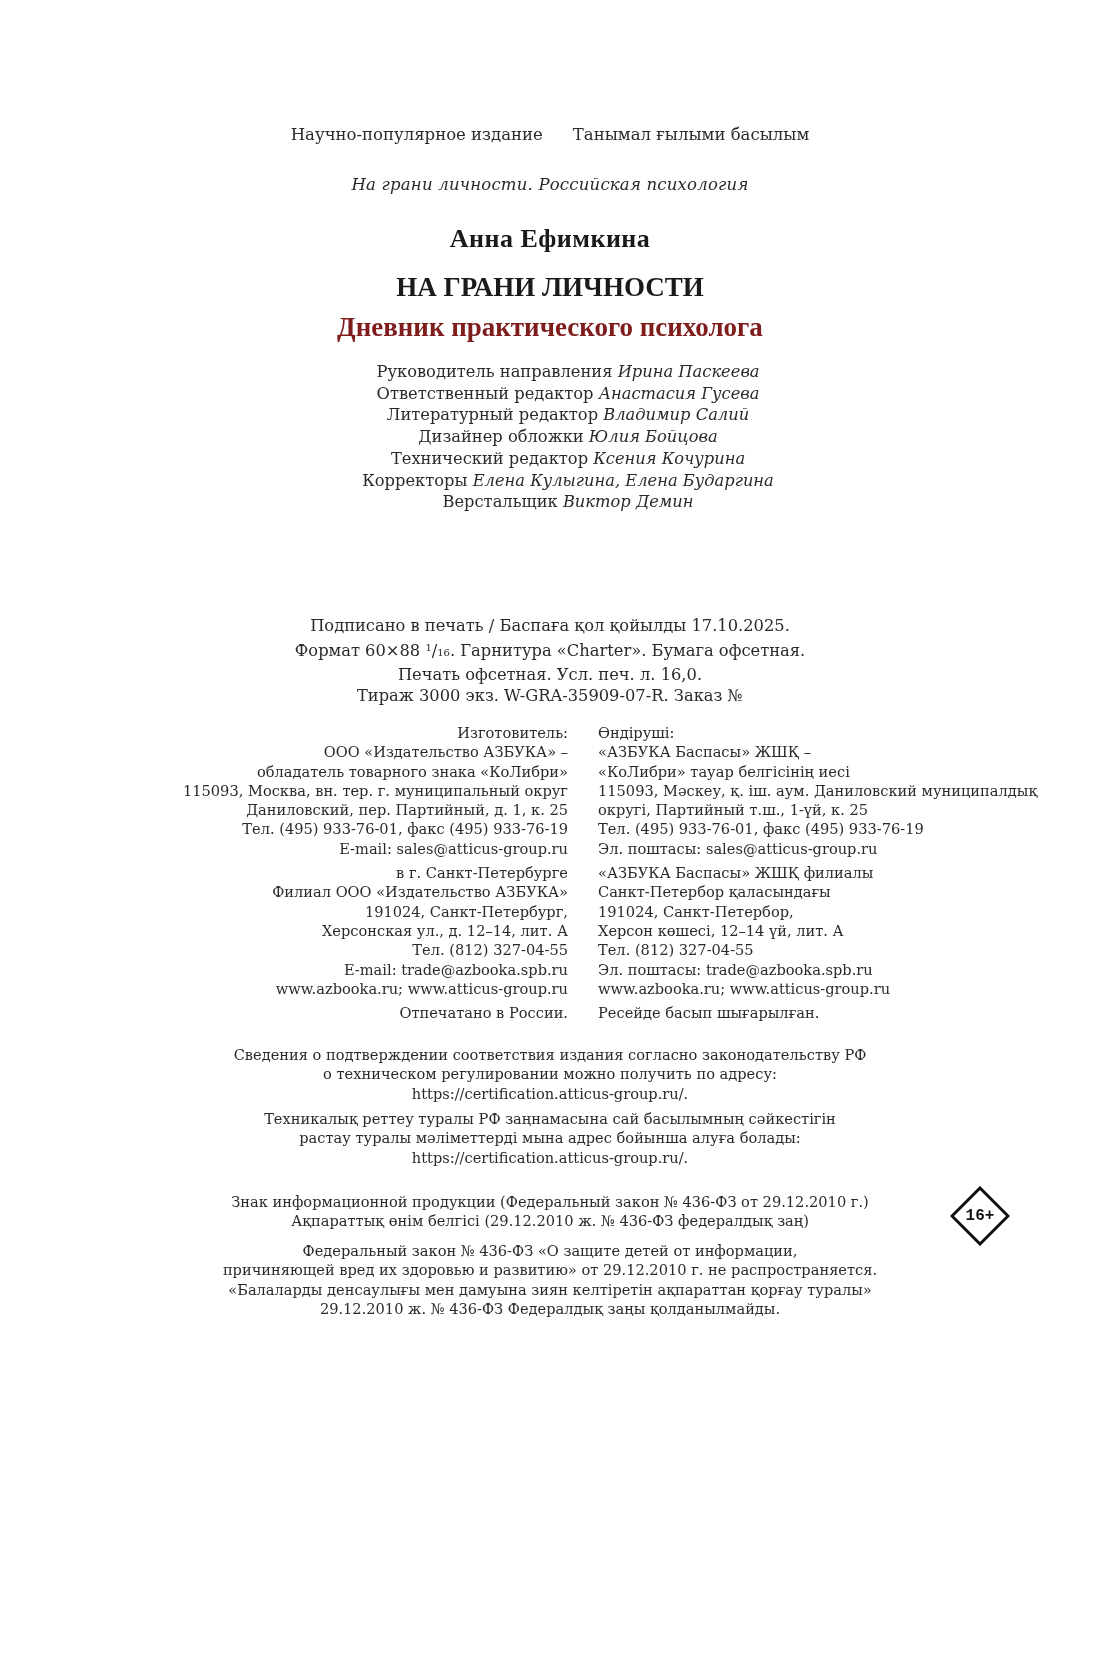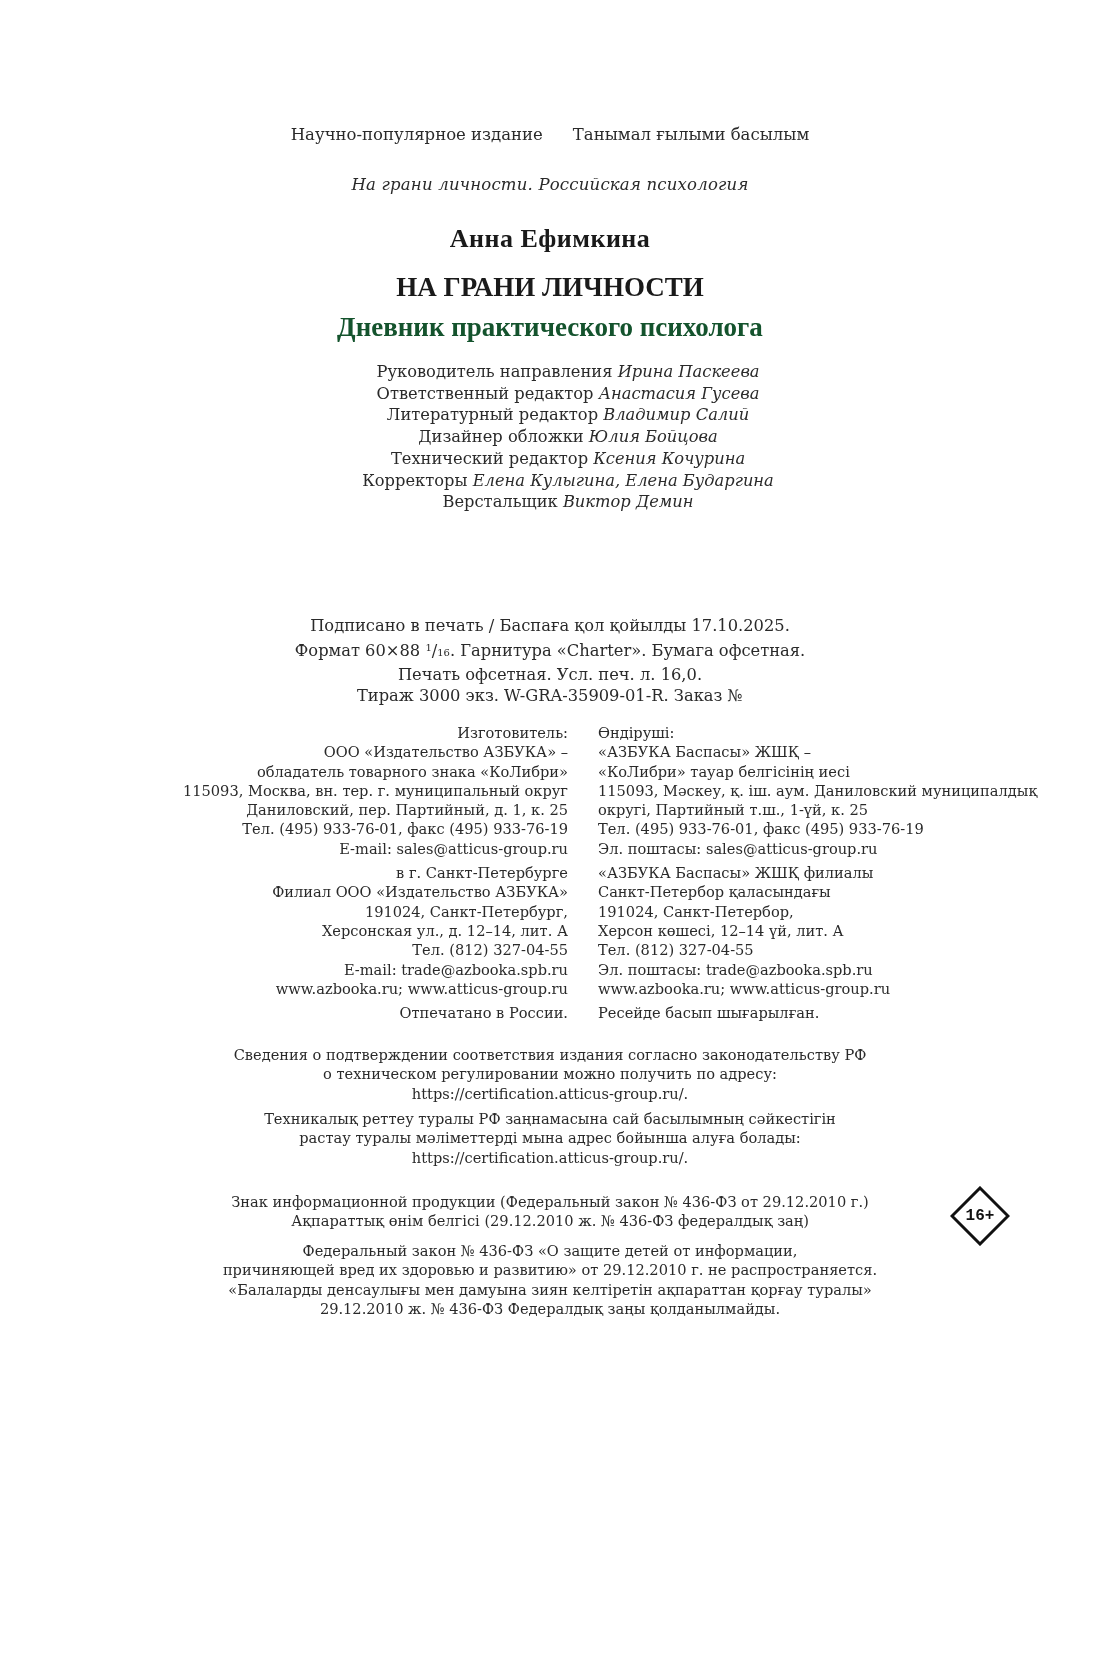--- a/index.html
+++ b/index.html
@@ -8,21 +8,21 @@
     font-family: "DejaVu Serif", "Liberation Serif", serif;
     color: #1e1e1e;
   }
   .abs { position: absolute; left: 0; width: 1100px; text-align: center; }
   .top-line { top: 125px; font-size: 16.5px; color: #2a2a2a; }
   .top-line span { display: inline-block; }
   .top-line .gap { width: 30px; }
   .series { top: 175px; font-size: 16.5px; font-style: italic; color: #2a2a2a; letter-spacing: 0.2px; }
   .author { top: 224px; font-size: 26px; font-weight: bold; font-family: "Liberation Serif", "DejaVu Serif", serif; color: #1a1a1a; letter-spacing: 0.5px; }
   .title { top: 272px; font-size: 27px; font-family: "Liberation Serif", "DejaVu Serif", serif; font-weight: bold; color: #1a1a1a; }
-  .subtitle { top: 312px; font-size: 27px; font-family: "Liberation Serif", "DejaVu Serif", serif; font-weight: bold; color: #14532d; }
+  .subtitle { top: 312px; font-size: 27px; font-family: "Liberation Serif", "DejaVu Serif", serif; font-weight: bold; color: #7f1d1d; }
 
   .credits { top: 361px; font-size: 16.3px; line-height: 21.7px; color: #2a2a2a; padding-left: 18px; }
   .credits .row { display: block; }
   .credits em { font-style: italic; }
 
   .print { top: 615px; font-size: 16.3px; line-height: 21.8px; color: #2a2a2a; }
   .print sup { font-size: 10px; vertical-align: 5px; }
   .print sub { font-size: 10px; vertical-align: 0px; }
 
   .cols { position: absolute; top: 723px; left: 0; width: 1100px; font-size: 14.6px; line-height: 19.3px; color: #2a2a2a; }
@@ -68,21 +68,21 @@
   <span class="row"><span>Дизайнер обложки</span> <em>Юлия Бойцова</em></span>
   <span class="row"><span>Технический редактор</span> <em>Ксения Кочурина</em></span>
   <span class="row"><span>Корректоры</span> <em>Елена Кулыгина, Елена Бударгина</em></span>
   <span class="row"><span>Верстальщик</span> <em>Виктор Демин</em></span>
 </div>
 
 <div class="abs print">
   <div>Подписано в печать / Баспаға қол қойылды 17.10.2025.</div>
   <div><span>Формат 60×88 </span><sup>1</sup>/<sub>16</sub><span>. Гарнитура «Charter». Бумага офсетная.</span></div>
   <div>Печать офсетная. Усл. печ. л. 16,0.</div>
-  <div>Тираж 3000 экз. W-GRA-35909-01-R.  Заказ №</div>
+  <div>Тираж 3000 экз. W-GRA-35909-07-R.  Заказ №</div>
 </div>
 
 <div class="cols">
   <div class="col-left">
     <div class="block">
       <span class="ln">Изготовитель:</span>
       <span class="ln">ООО «Издательство АЗБУКА» –</span>
       <span class="ln">обладатель товарного знака «КоЛибри»</span>
       <span class="ln">115093, Москва, вн. тер. г. муниципальный округ</span>
       <span class="ln">Даниловский, пер. Партийный, д. 1, к. 25</span>

